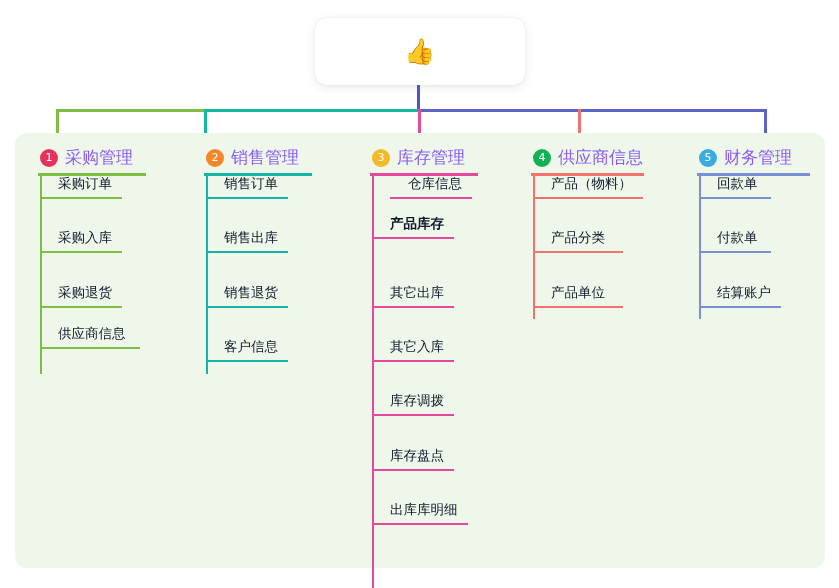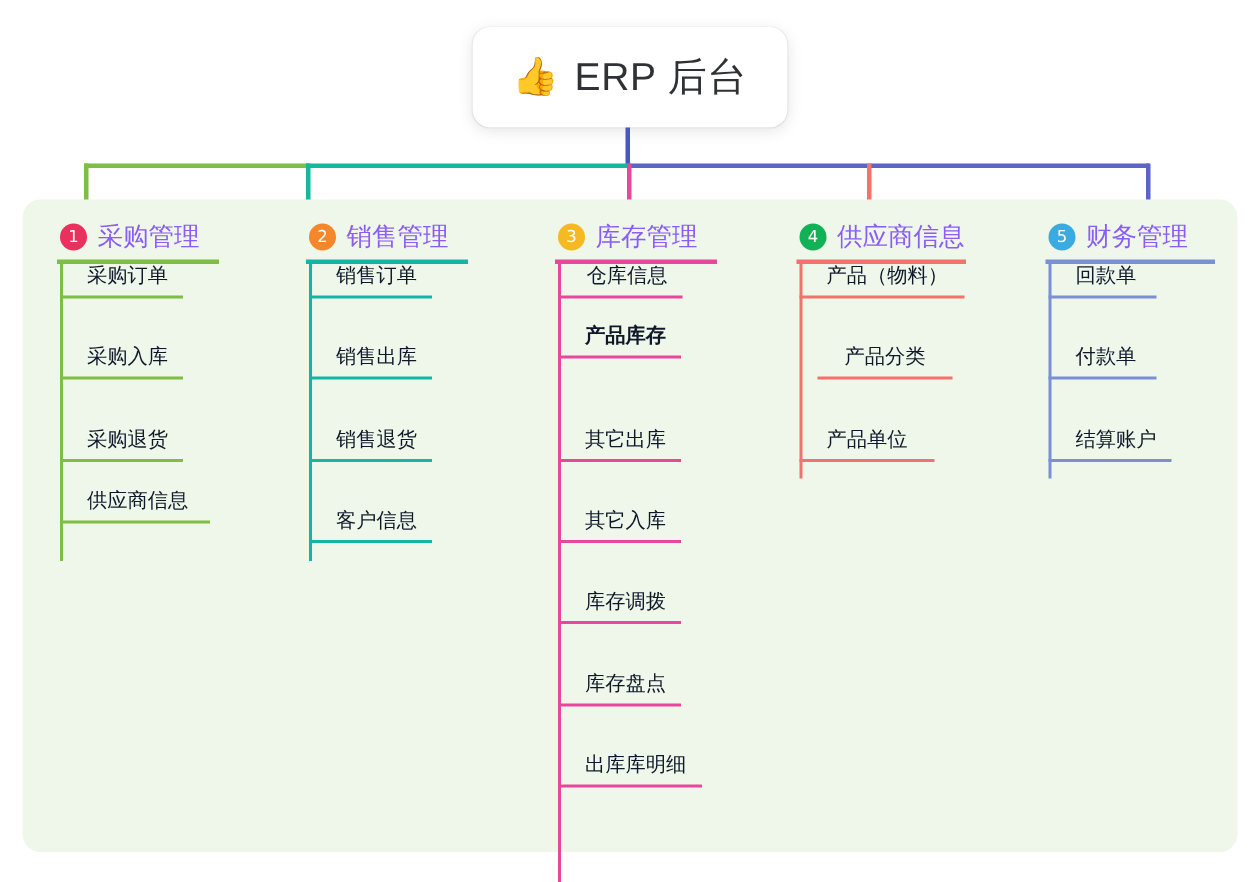--- a/index.html
+++ b/index.html
@@ -137,21 +137,20 @@
     height: 2px;
   }
 </style>
 </head>
 <body>
 
 <div id="canvas">
 
   <div class="root-node">
     <span class="root-emoji">👍</span>
-    <span class="root-title">ERP 后台</span>
   </div>
 
   <div class="trunk"></div>
   <div id="bus-layer">
       <div class="bus-seg" style="left: 56px; width: 150px; background: rgb(126, 190, 68);"></div>
       <div class="bus-seg" style="left: 204px; width: 216px; background: rgb(19, 185, 154);"></div>
       <div class="bus-seg" style="left: 418px; width: 348px; background: rgb(91, 99, 196);"></div>
       <div class="drop" style="left: 56px; background: rgb(126, 190, 68);"></div>
       <div class="drop" style="left: 204px; background: rgb(19, 185, 154);"></div>
       <div class="drop" style="left: 418px; background: rgb(232, 72, 155);"></div>
@@ -209,21 +208,21 @@
             <div class="leaf-underline" style="width: 82px; background: rgb(20, 181, 165);"></div>
           </div>
         </div>
         <div class="column" style="left: 355px; width: 200px;">
           <div class="col-header" style="left: 2px;">
             <span class="badge" style="background: rgb(246, 184, 35);">3</span>
             <span class="col-title">库存管理</span>
           </div>
           <div class="col-underline" style="left: 0px; width: 108px; background: rgb(232, 72, 155);"></div>
           <div class="col-spine" style="left: 2px; top: 43px; height: 415px; background: rgb(232, 72, 155);"></div>
-          <div class="leaf" style="left: 3px; top: 34px; width: 82px; height: 32px;">
+          <div class="leaf" style="left: 20px; top: 34px; width: 82px; height: 32px;">
             <span class="leaf-label">仓库信息</span>
             <div class="leaf-underline" style="width: 82px; background: rgb(232, 72, 155);"></div>
           </div>
           <div class="leaf" style="left: 2px; top: 74px; width: 82px; height: 32px; font-weight: bold;">
             <span class="leaf-label">产品库存</span>
             <div class="leaf-underline" style="width: 82px; background: rgb(232, 72, 155);"></div>
           </div>
           <div class="leaf" style="left: 2px; top: 142.6px; width: 82px; height: 32px;">
             <span class="leaf-label">其它出库</span>
             <div class="leaf-underline" style="width: 82px; background: rgb(232, 72, 155);"></div>
@@ -249,21 +248,21 @@
           <div class="col-header" style="left: 2px;">
             <span class="badge" style="background: rgb(19, 177, 86);">4</span>
             <span class="col-title">供应商信息</span>
           </div>
           <div class="col-underline" style="left: 0px; width: 113px; background: rgb(244, 114, 109);"></div>
           <div class="col-spine" style="left: 2px; top: 43px; height: 143px; background: rgb(244, 114, 109);"></div>
           <div class="leaf" style="left: 2px; top: 34px; width: 110px; height: 32px;">
             <span class="leaf-label">产品（物料）</span>
             <div class="leaf-underline" style="width: 110px; background: rgb(244, 114, 109);"></div>
           </div>
-          <div class="leaf" style="left: 2px; top: 88.3px; width: 90px; height: 32px; margin-left: 12px;">
+          <div class="leaf" style="left: 2px; top: 88.3px; width: 90px; height: 32px;">
             <span class="leaf-label">产品分类</span>
             <div class="leaf-underline" style="width: 90px; background: rgb(244, 114, 109);"></div>
           </div>
           <div class="leaf" style="left: 2px; top: 142.6px; width: 90px; height: 32px;">
             <span class="leaf-label">产品单位</span>
             <div class="leaf-underline" style="width: 90px; background: rgb(244, 114, 109);"></div>
           </div>
         </div>
         <div class="column" style="left: 682px; width: 200px;">
           <div class="col-header" style="left: 2px;">

